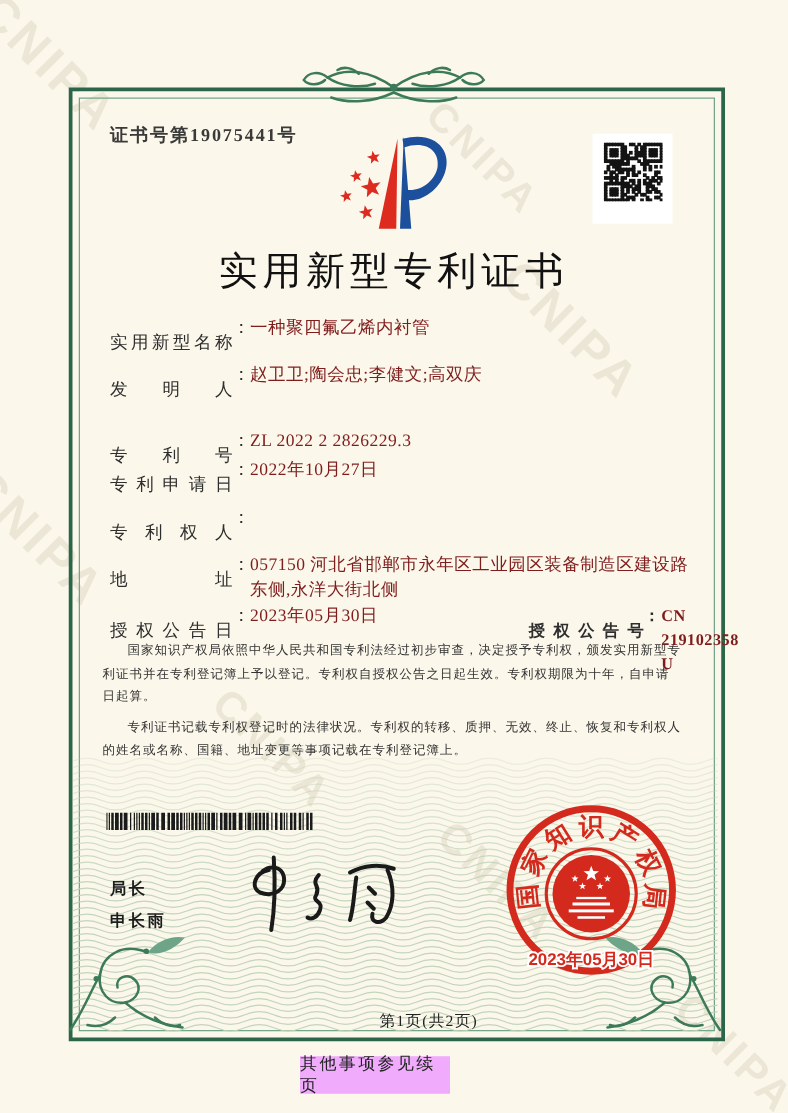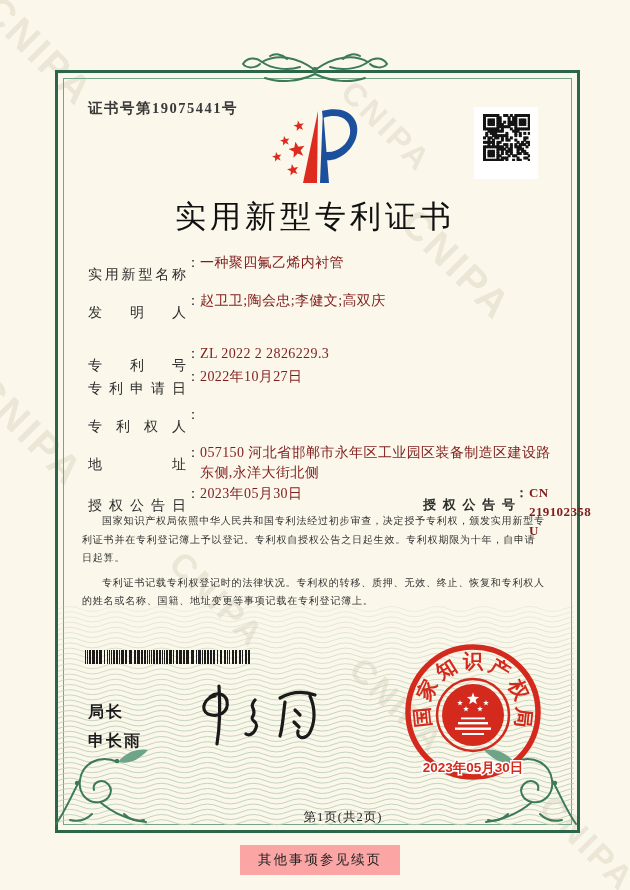--- a/index.html
+++ b/index.html
@@ -31,35 +31,35 @@
   
   .paras{position:absolute;left:82px;top:512px;width:464px;font-size:10px;
       line-height:1.85;letter-spacing:0.8px;color:#333;}
   .paras p{margin:0 0 6px 0;text-indent:2em;}
   
   .barcode{position:absolute;left:85px;top:650px;}
   
   .waves{position:absolute;left:58px;top:606px;}
   
   .signer{position:absolute;left:88px;top:704px;font-family:"Liberation Sans","DejaVu Sans",sans-serif;
-      font-size:16px;font-weight:600;color:#1c1c1c;line-height:1.0;}
+      font-size:13px;font-weight:600;color:#1c1c1c;line-height:1.0;}
   .signer div{margin-bottom:13px;letter-spacing:2px;}
   
   .signature{position:absolute;left:192px;top:682px;}
   
   .seal{position:absolute;left:402px;top:641px;}
   
   .qr-patch{position:absolute;left:474px;top:107px;width:64px;height:72px;background:#fff;}
   .qr{position:absolute;left:483px;top:114px;}
   
   .logo{position:absolute;left:250px;top:98px;}
   
   .page-footer{position:absolute;left:0;top:809px;width:630px;text-align:center;
       font-size:12.5px;color:#222;letter-spacing:1px;padding-left:28px;}
-  .cont-note-box{position:absolute;left:240px;top:845px;width:160px;height:30px;background:#fca5a5;
+  .cont-note-box{position:absolute;left:240px;top:845px;width:120px;height:30px;background:#f0abfc;
       display:flex;align-items:center;justify-content:center;}
   .cont-note{font-size:13.5px;letter-spacing:2px;color:#222;}
   .ornament{position:absolute;pointer-events:none;}
 </style>
 </head>
 <body>
 
 <div class="page">
 
   <div id="wm-layer">

